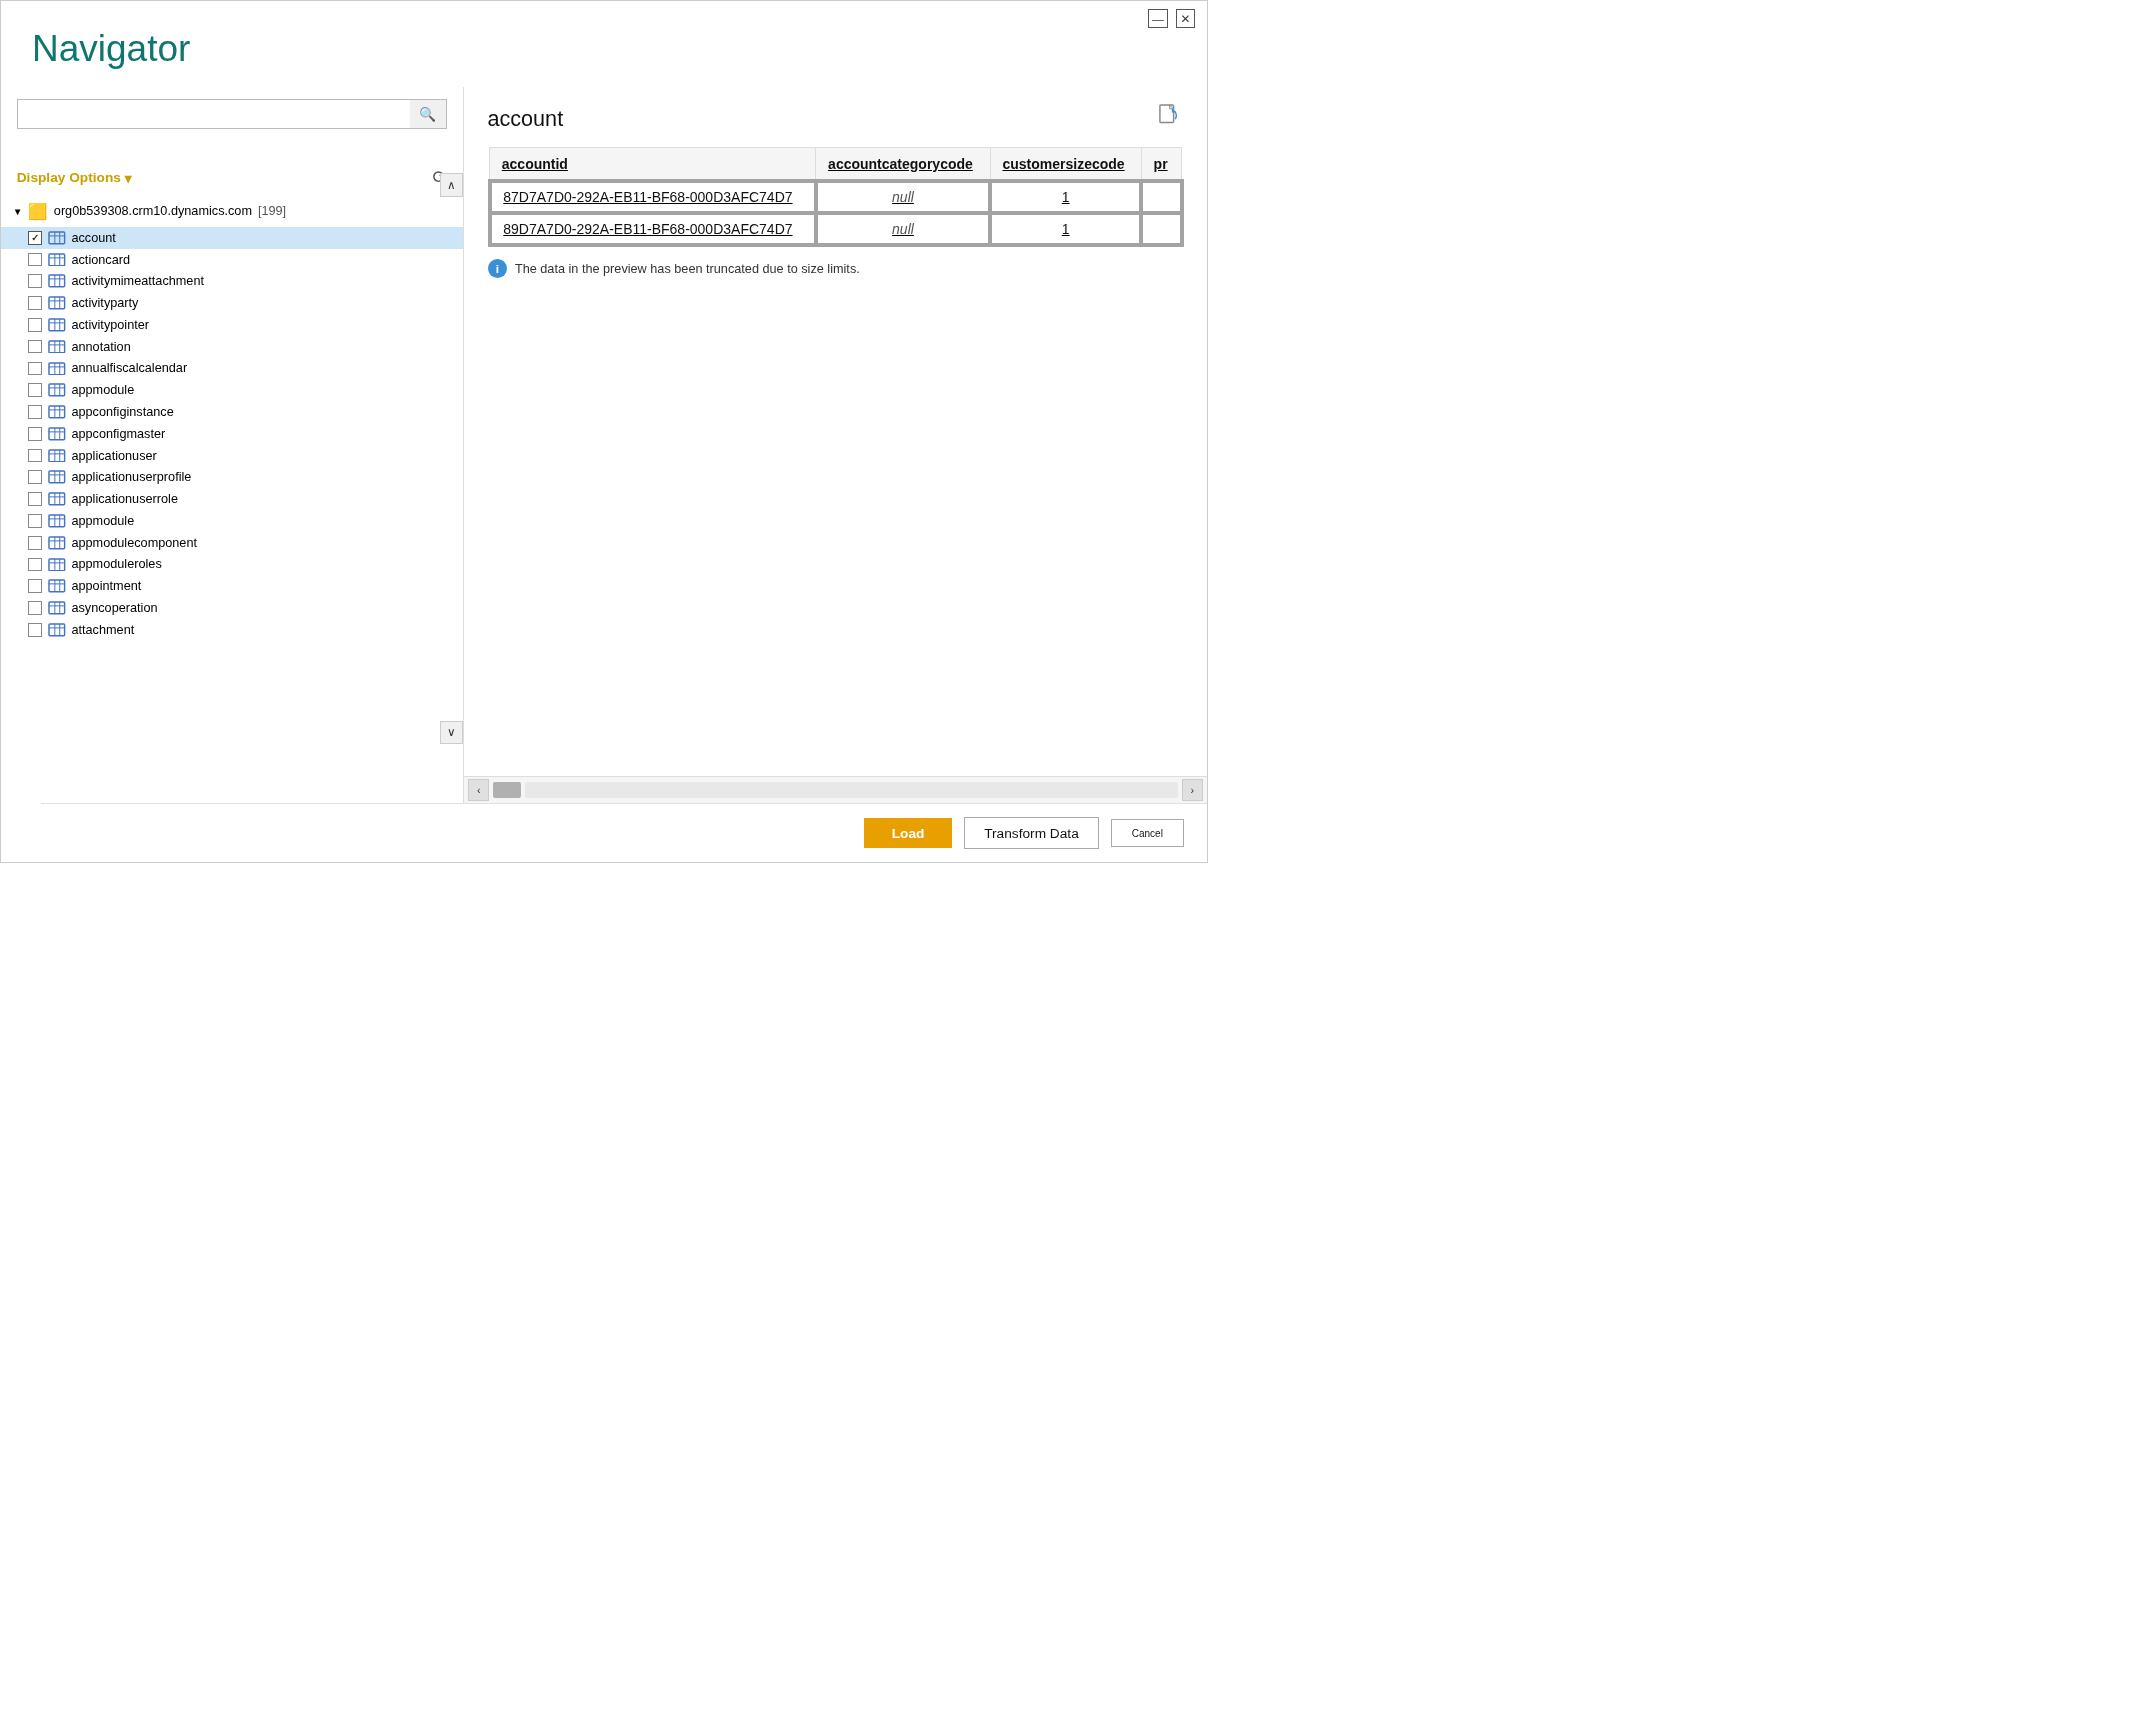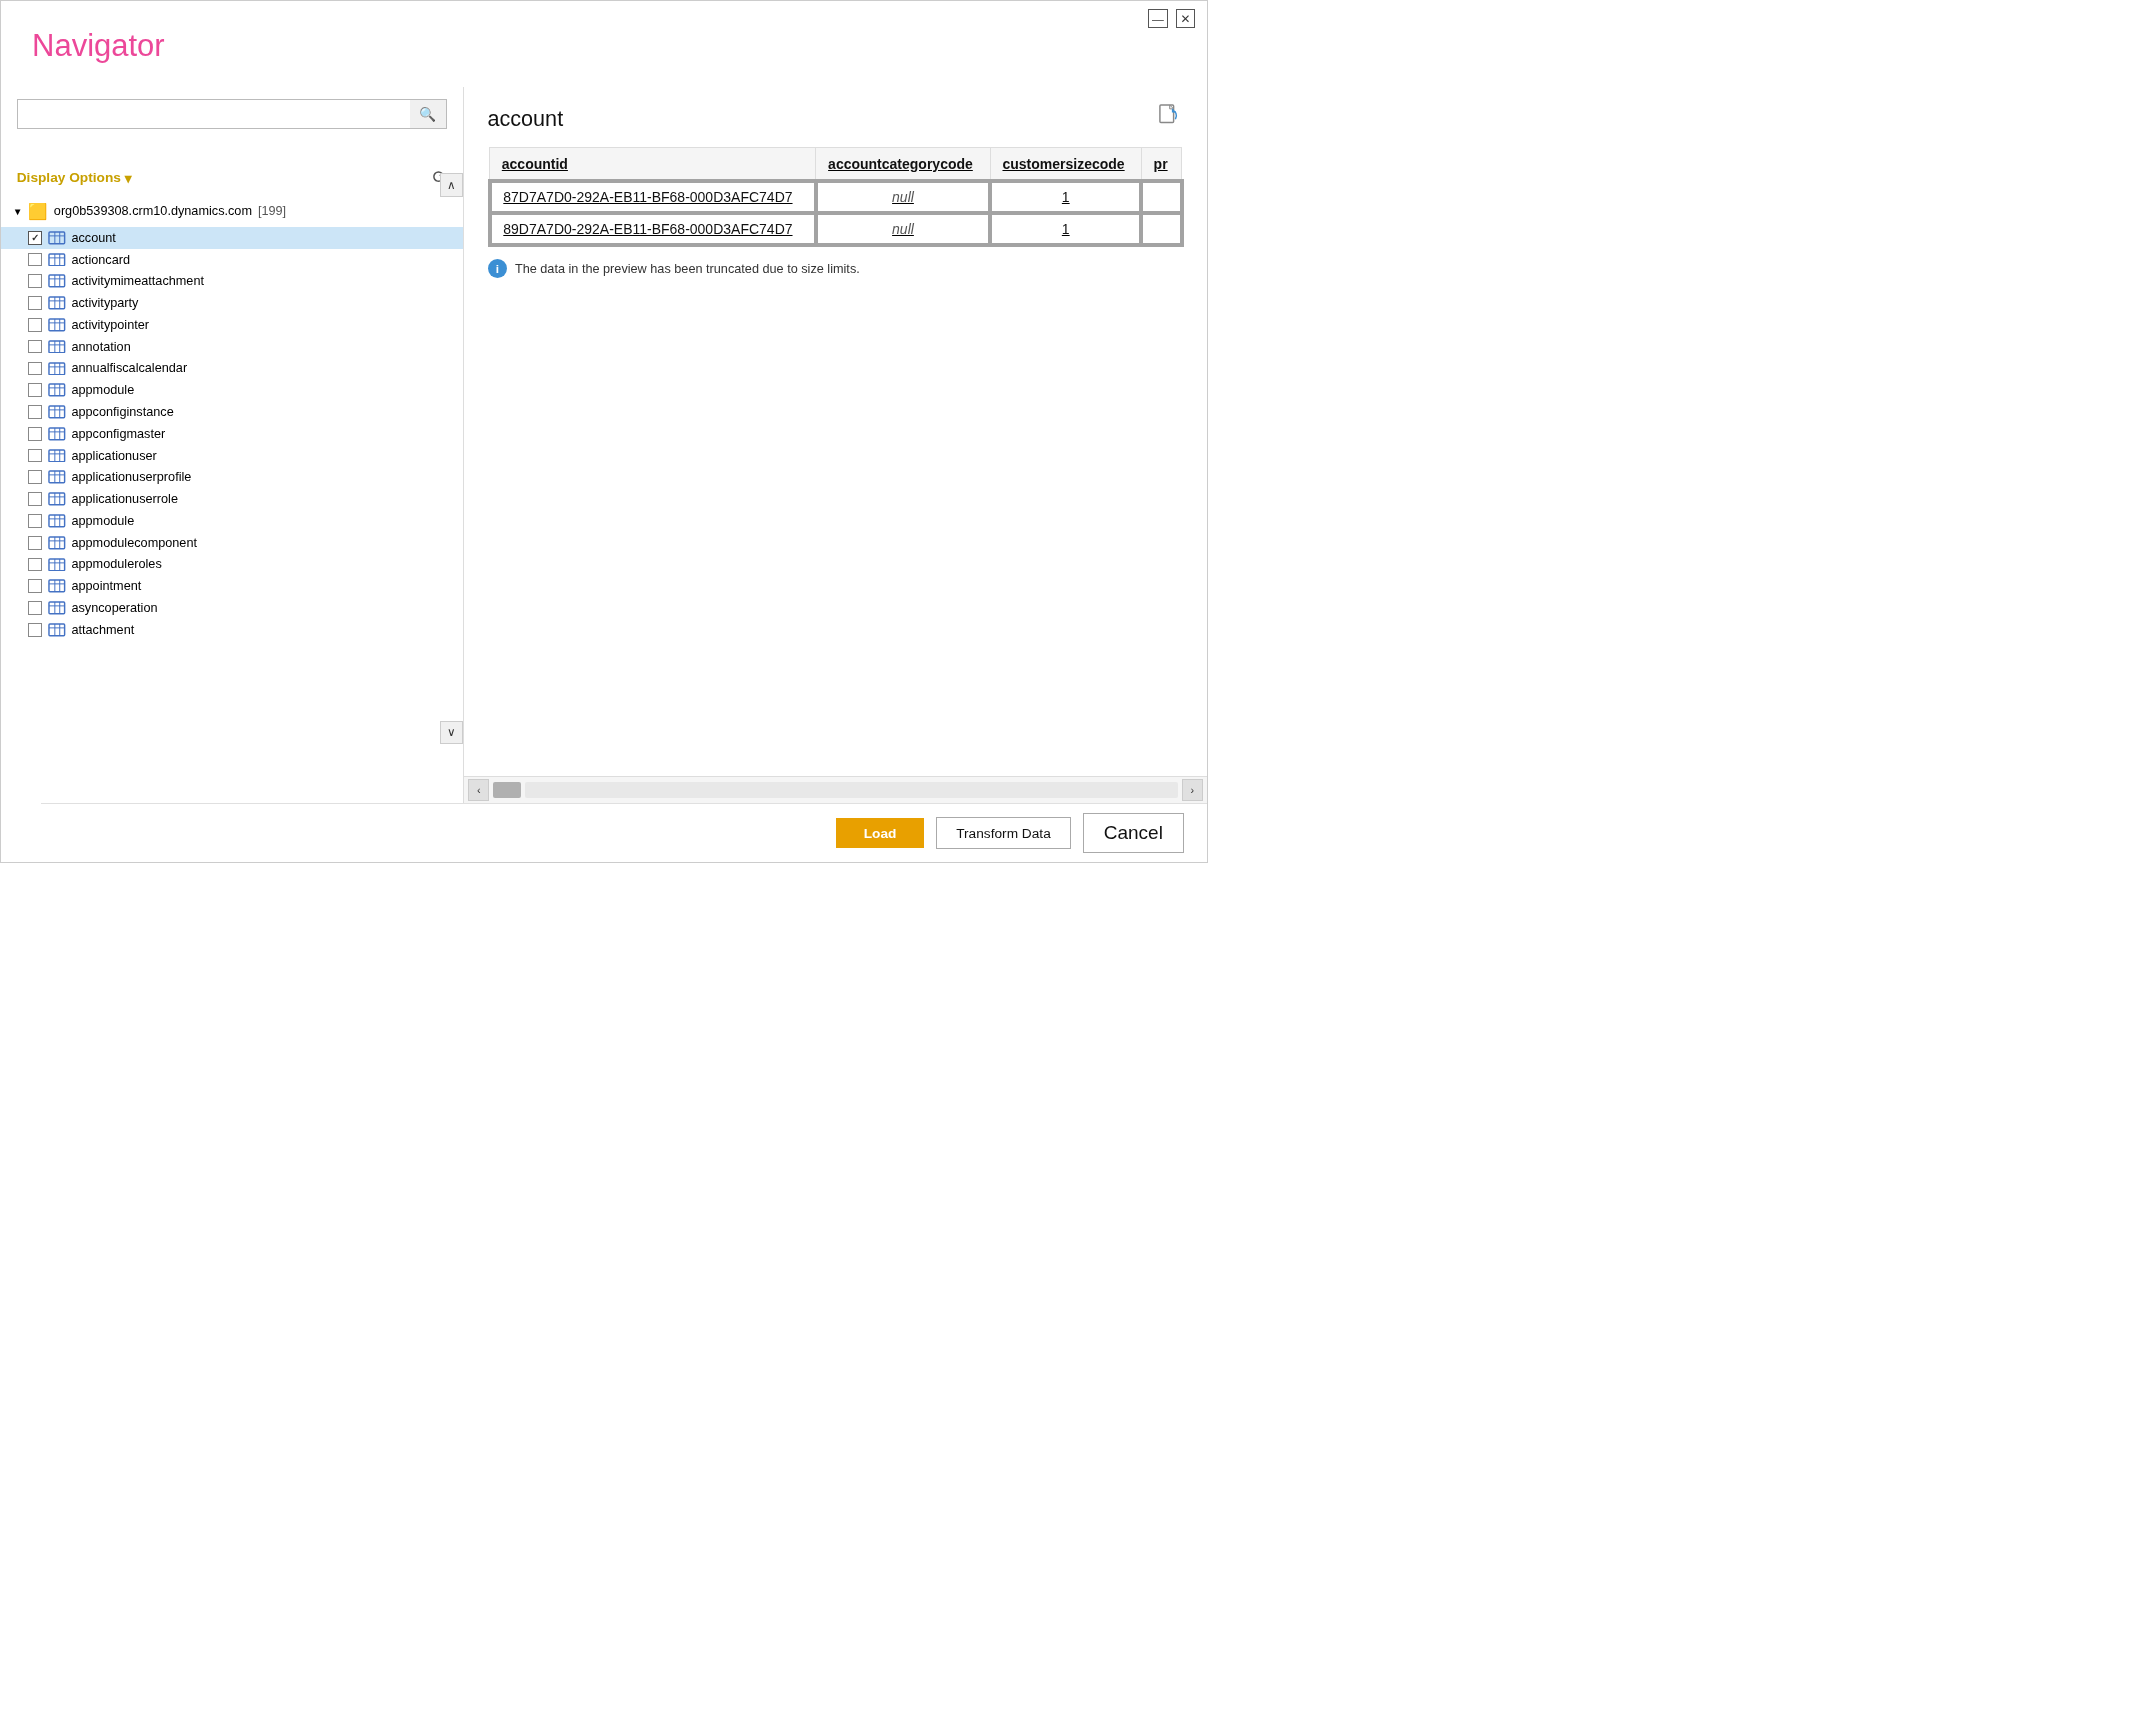--- a/index.html
+++ b/index.html
@@ -28,23 +28,23 @@
       display: flex; align-items: center; justify-content: center;
       cursor: pointer;
       font-size: 11.8px;
       color: #333;
     }
 
     
     .main-title {
       position: absolute;
       top: 27.4px; left: 31px;
-      font-size: 31px;
+      font-size: 37px;
       font-weight: 300;
-      color: #ec4899;
+      color: #0f766e;
     }
 
     
     .left-panel {
       position: absolute;
       top: 86px; left: 0;
       width: 463px;
       bottom: 59px;
       border-right: 1px solid #ddd;
       display: flex;
@@ -320,21 +320,21 @@
       border: 1px solid #aaa;
       color: #111;
       font-size: 13.7px;
       cursor: pointer;
     }
     .btn-cancel {
       padding: 7.8px 19.6px;
       background: #fff;
       border: 1px solid #aaa;
       color: #111;
-      font-size: 19px;
+      font-size: 10px;
       cursor: pointer;
     }
   </style>
 </head>
 <body>
 
 <div class="titlebar">
   <div class="titlebar-btn">―</div>
   <div class="titlebar-btn">✕</div>
 </div>

